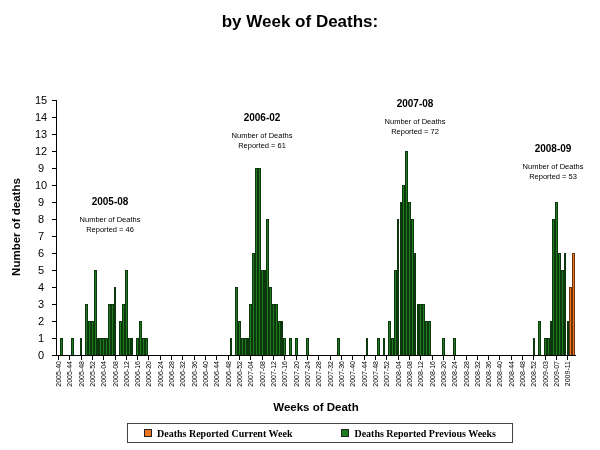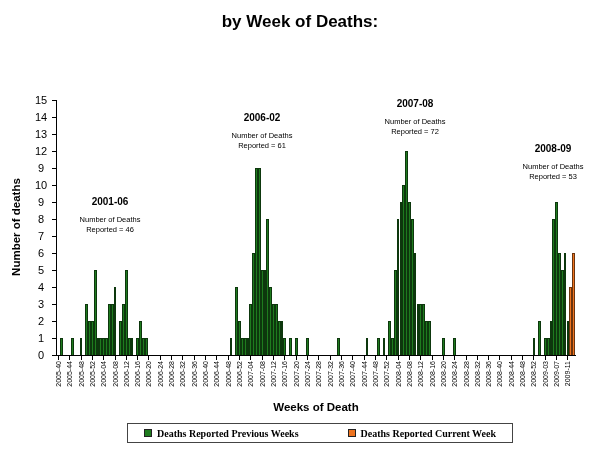--- a/index.html
+++ b/index.html
@@ -258,21 +258,21 @@
       <div class="bar" style="left: 555.201px; top: 202px; width: 2.8px; height: 153px; background: rgb(30, 123, 30);"></div>
       <div class="bar" style="left: 558.032px; top: 253px; width: 2.8px; height: 102px; background: rgb(30, 123, 30);"></div>
       <div class="bar" style="left: 560.862px; top: 270px; width: 2.8px; height: 85px; background: rgb(30, 123, 30);"></div>
       <div class="bar" style="left: 563.693px; top: 253px; width: 2.8px; height: 102px; background: rgb(30, 123, 30);"></div>
       <div class="bar" style="left: 566.523px; top: 321px; width: 2.8px; height: 34px; background: rgb(30, 123, 30);"></div>
       <div class="bar" style="left: 569.354px; top: 287px; width: 2.8px; height: 68px; background: rgb(238, 116, 32);"></div>
       <div class="bar" style="left: 572.185px; top: 253px; width: 2.8px; height: 102px; background: rgb(238, 116, 32);"></div>
     </div>
 
   <div id="ann0" class="abs ann">
-    <div class="season">2001-06</div>
+    <div class="season">2005-08</div>
     <div class="note">
       <div>Number of Deaths</div>
       <div>Reported = 46</div>
     </div>
   </div>
   <div id="ann1" class="abs ann">
     <div class="season">2006-02</div>
     <div class="note">
       <div>Number of Deaths</div>
       <div>Reported = 61</div>
@@ -288,22 +288,22 @@
   <div id="ann3" class="abs ann">
     <div class="season">2008-09</div>
     <div class="note">
       <div>Number of Deaths</div>
       <div>Reported = 53</div>
     </div>
   </div>
 
   <div id="legend" class="abs">
     <div class="leg-item">
+      <span class="leg-swatch" id="swatch-cur" style="background: rgb(238, 116, 32);"></span>
+      <span class="leg-text">Deaths Reported Current Week</span>
+    </div>
+    <div class="leg-item">
       <span class="leg-swatch" id="swatch-prev" style="background: rgb(30, 123, 30);"></span>
       <span class="leg-text">Deaths Reported Previous Weeks</span>
     </div>
-    <div class="leg-item">
-      <span class="leg-swatch" id="swatch-cur" style="background: rgb(238, 116, 32);"></span>
-      <span class="leg-text">Deaths Reported Current Week</span>
-    </div>
   </div>
 
 </div>
 
 </body></html>

